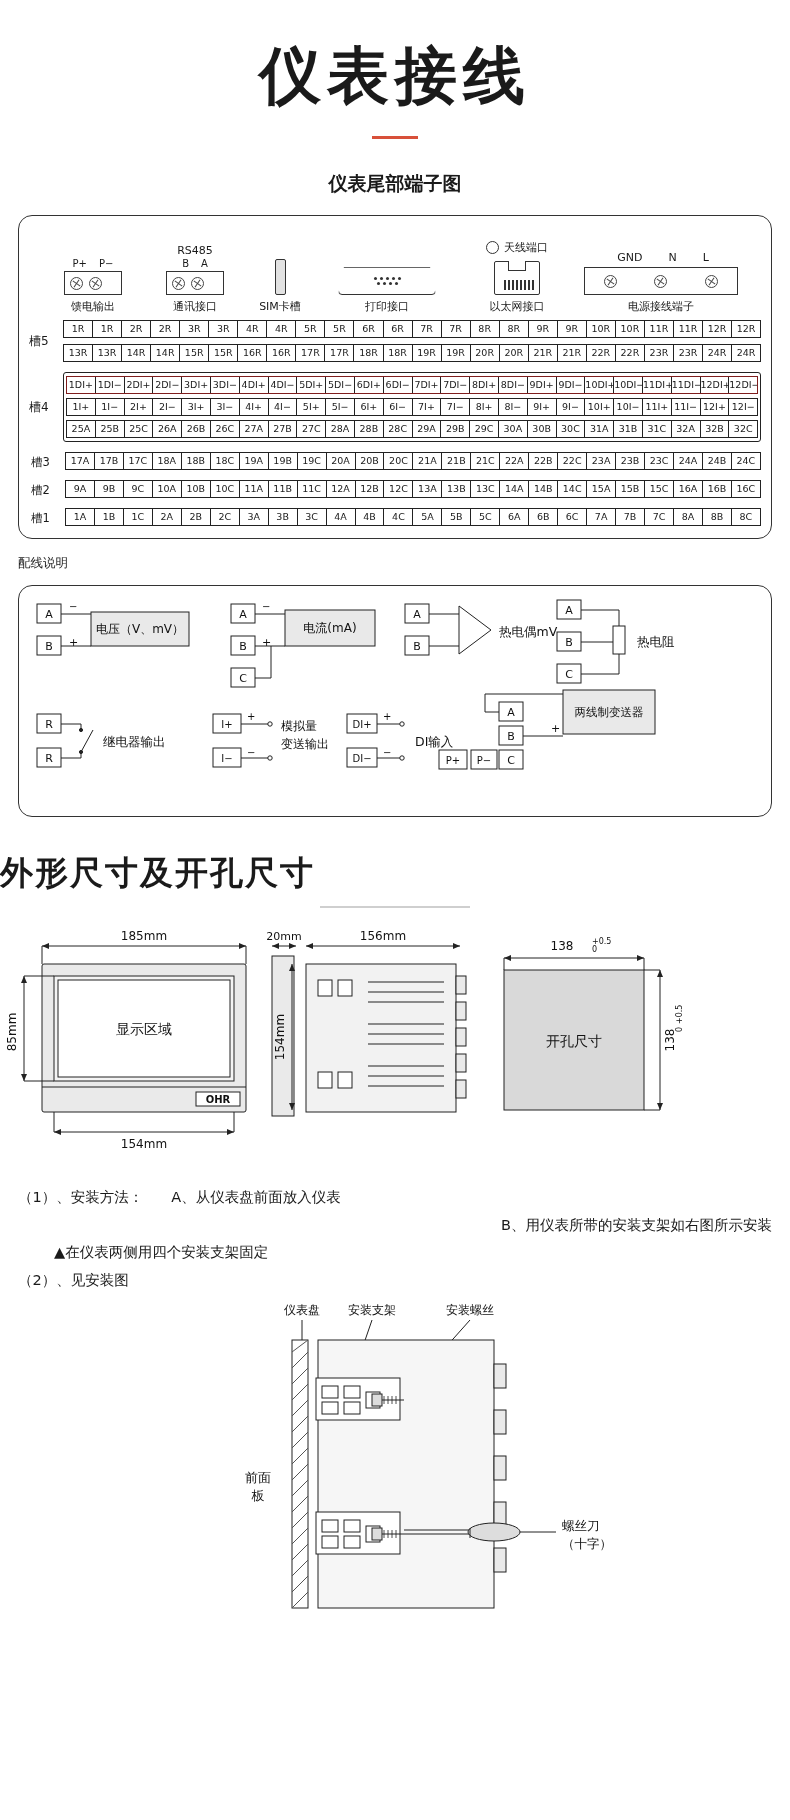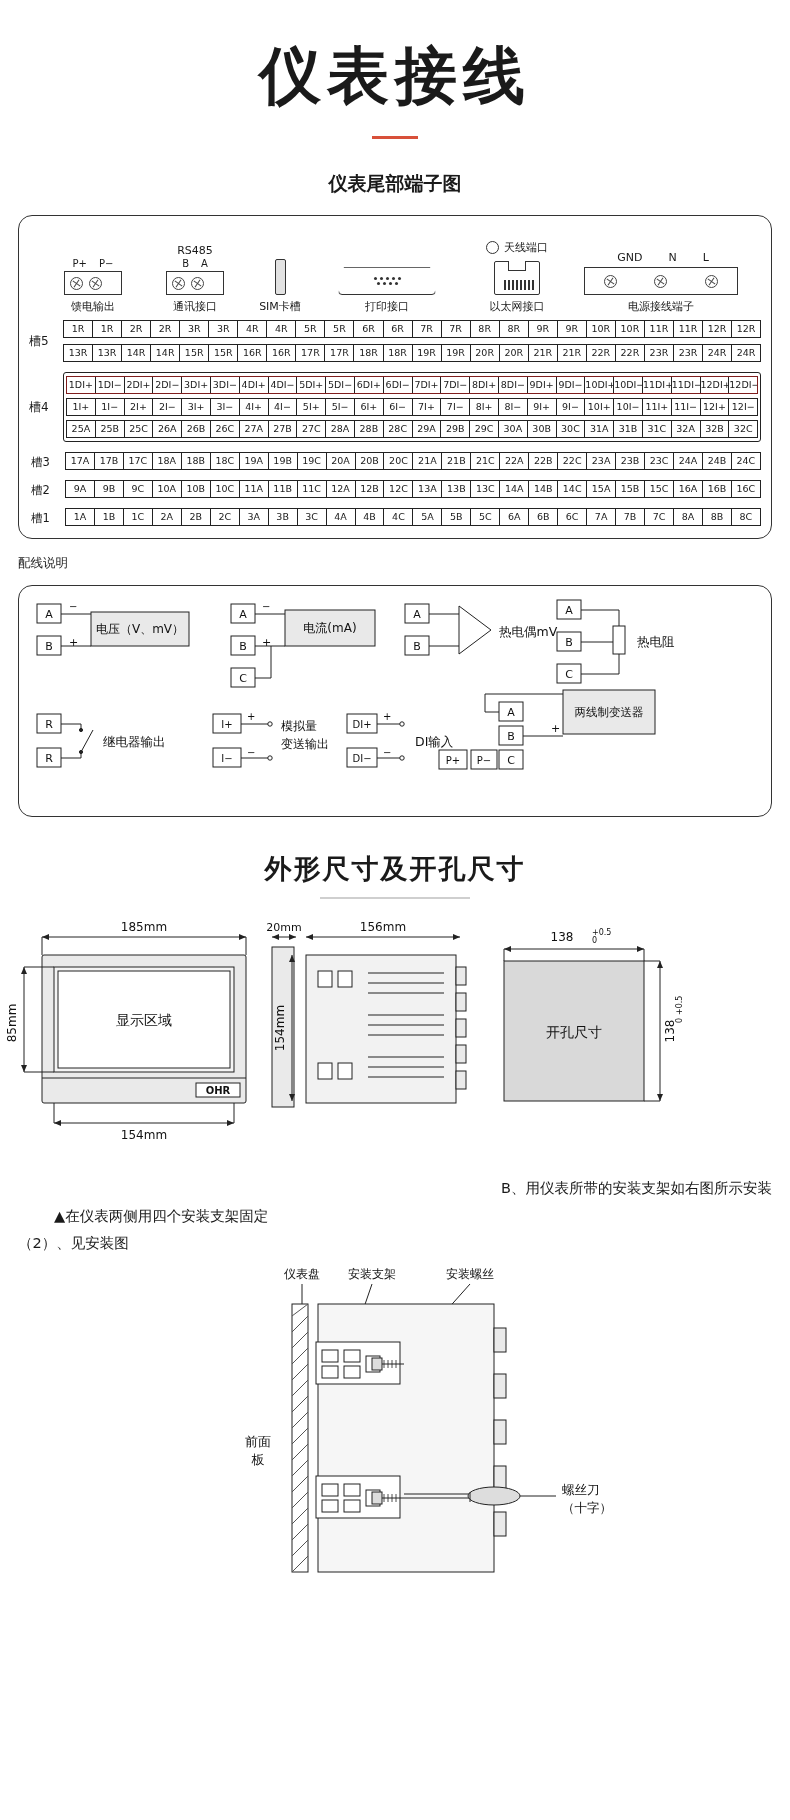--- a/index.html
+++ b/index.html
@@ -21,21 +21,21 @@
     padding-top:42px;
     line-height:1.1;
   }
   .title-rule{
     width:46px;height:3px;background:#d8503a;margin:26px auto 0 auto;
   }
   .sec-title{
     text-align:center;font-size:19px;font-weight:bold;margin-top:32px;
   }
   .sec-title2{
-    text-align:center;font-size:27px;font-weight:bold;margin-top:34px;letter-spacing:2px;
+    text-align:left;font-size:33px;font-weight:bold;margin-top:34px;letter-spacing:2px;
   }
   .sec-title2-rule{width:150px;height:2px;background:#cfcfcf;margin:10px auto 0 auto;}
 
   
   .panel{
     margin:18px 18px 0 18px;
     border:1px solid #333;
     border-radius:14px;
     padding:10px 10px 12px 10px;
     position:relative;
@@ -691,20 +691,24 @@
         <line x1="644" y1="46" x2="660" y2="46"></line>
         <line x1="644" y1="186" x2="660" y2="186"></line>
         <text x="674" y="116" text-anchor="middle" stroke="none" fill="#111" font-size="12" transform="rotate(-90 674 116)" id="d-cut-h">138</text>
         <text x="682" y="100" stroke="none" fill="#111" font-size="8" transform="rotate(-90 682 100)" id="d-cut-h-t">+0.5</text>
         <text x="682" y="108" stroke="none" fill="#111" font-size="8" transform="rotate(-90 682 108)" id="d-cut-h-b">0</text>
       </g>
     </svg>
   </div>
 
   <div class="install">
+    <div class="row">
+      <span class="k">（1）、安装方法：</span>
+      <span style="padding-left:28px">A、从仪表盘前面放入仪表</span>
+    </div>
     <div class="row ind">
       <span>B、用仪表所带的安装支架如右图所示安装</span>
     </div>
     <div class="row tri">
       <span>▲在仪表两侧用四个安装支架固定</span>
     </div>
     <div class="row">
       <span>（2）、见安装图</span>
     </div>
   </div>

